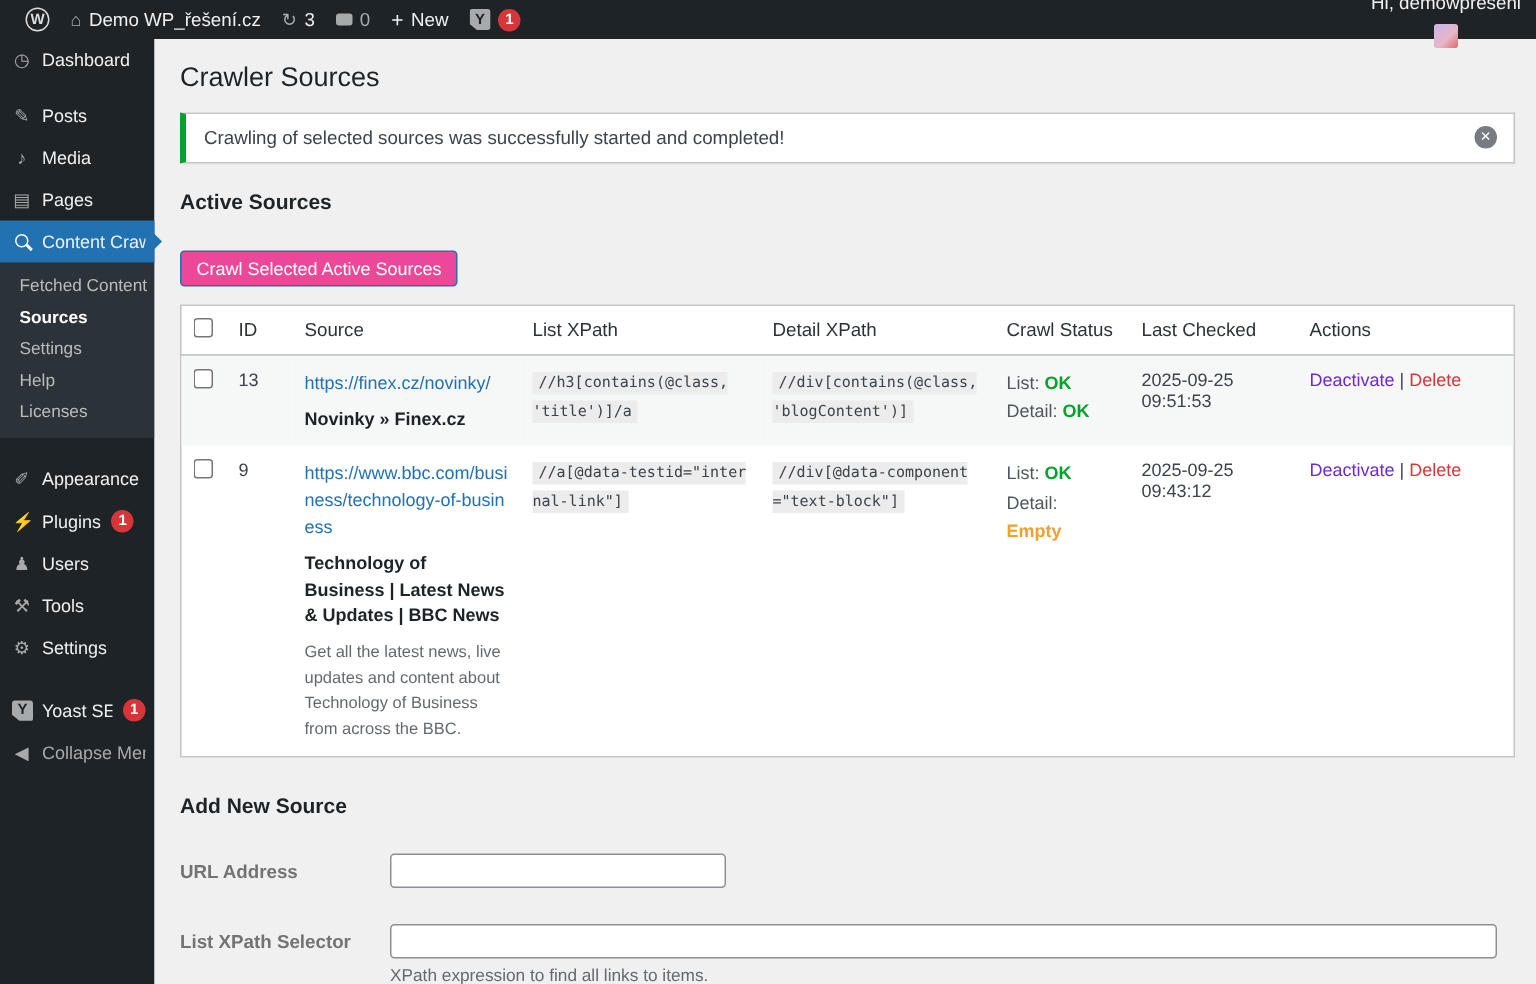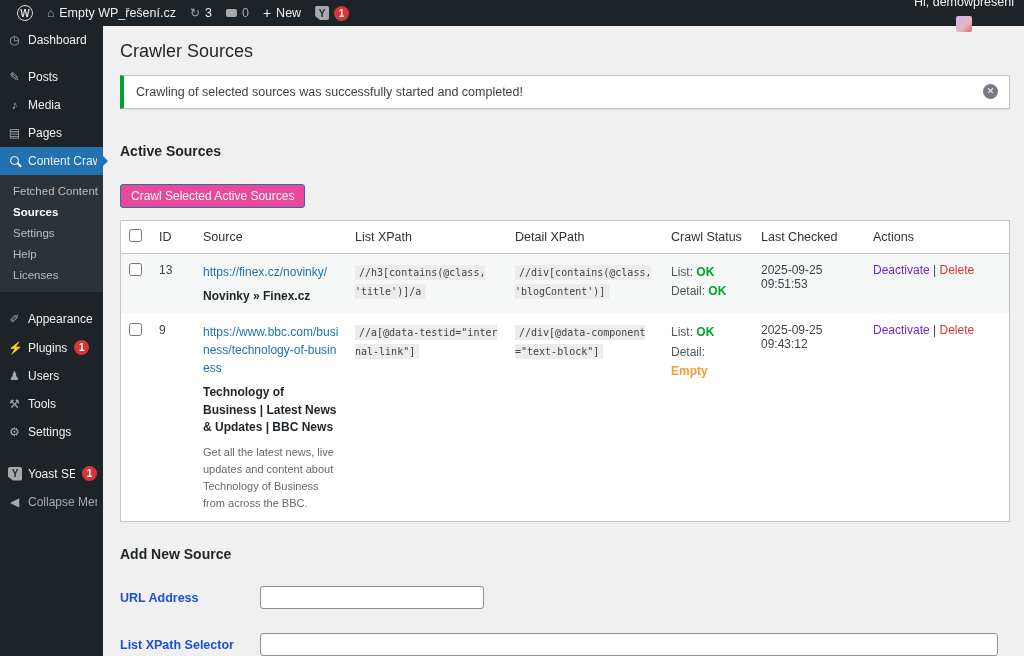--- a/index.html
+++ b/index.html
@@ -40,21 +40,21 @@
   .submenu-item { padding:4.5px 6px 4.5px 13px; color:#b8bcc0; font-size:11.5px; cursor:pointer; white-space:nowrap; overflow:hidden; }
   .submenu-item.current { color:#fff; font-weight:700; }
   .mag { width:9px; height:9px; border:1.8px solid #fff; border-radius:50%; position:relative; display:inline-block; }
   .mag:after { content:""; position:absolute; width:5px; height:1.8px; background:#fff; transform:rotate(45deg); right:-4px; bottom:-2px; }
   .collapse-ic { color:#a7aaad; font-size:9px; }
 
   
   .content { flex:1; background:#f0f0f1; padding:9px 14px 0 17px; display:flex; flex-direction:column; overflow:hidden; }
   h1.page-title { font-size:18px; font-weight:400; color:#1d2327; margin:6px 0 13px; }
   .notice { background:#fff; border:1px solid #c3c4c7; border-left:4px solid #00a32a; box-shadow:0 1px 1px rgba(0,0,0,.04);
-            padding:9px 40px 9px 12px; font-size:12.5px; color:#3c434a; position:relative; margin-bottom:32px; }
+            padding:9px 40px 9px 12px; font-size:12.5px; color:#3c434a; position:relative; margin-bottom:15px; }
   .dismiss { position:absolute; right:11px; top:8px; width:15px; height:15px; border-radius:50%; background:#787c82;
              color:#fff; font-size:9px; line-height:15px; text-align:center; cursor:pointer; border:none; }
   h3.section { font-size:14px; font-weight:700; color:#1d2327; margin:2px 0 0; }
   .btn { background:#ec4899; border:1px solid #2271b1; color:#fff; font-size:12px; padding:4px 10px;
          border-radius:3px; cursor:pointer; font-family:inherit; }
   .crawl-btn { margin:25px 0 0; }
 
   
   .table-card { background:#fff; border:1px solid #c3c4c7; margin:12px 0 16px; }
   table { width:100%; border-collapse:collapse; font-size:12px; table-layout:fixed; }
@@ -71,38 +71,38 @@
   .st-line { line-height:1.6; color:#50575e; }
   .ok { color:#00a32a; font-weight:700; }
   .warn { color:#f0a02e; font-weight:700; }
   .lnk-deact { color:#6d28d9; text-decoration:none; }
   .lnk-del { color:#d63638; text-decoration:none; }
   .sep { color:#3c434a; }
 
   
   .form-area { margin-top:6px; }
   .frm-row { display:flex; align-items:flex-start; margin-top:24px; }
-  .frm-label { width:140px; flex:0 0 140px; font-weight:700; font-size:12.5px; color:#1d4ed8; padding-top:5px; }
+  .frm-label { width:140px; flex:0 0 140px; font-weight:700; font-size:12.5px; color:#737373; padding-top:5px; }
   .frm-field input { border:1px solid #8c8f94; border-radius:3px; background:#fff; font-size:12px; padding:4px 7px;
                      font-family:inherit; color:#2c3338; height:23px; }
   .frm-field input::placeholder { color:#8c8f94; }
   .inp-url { width:224px; }
   .inp-wide { width:738px; }
   .help { font-size:11.5px; color:#646970; margin-top:6px; }
 </style>
 </head>
 <body>
 
 <div class="adminbar">
   <div class="ab-item">
     <span class="wp-logo">W</span>
   </div>
   <div class="ab-item">
     <span class="glyph">⌂</span>
-    <span>Empty WP_řešení.cz</span>
+    <span>Demo WP_řešení.cz</span>
   </div>
   <div class="ab-item">
     <span class="glyph">↻</span>
     <span>3</span>
   </div>
   <div class="ab-item">
     <span class="bubble"></span>
     <span class="ab-muted">0</span>
   </div>
   <div class="ab-item">

